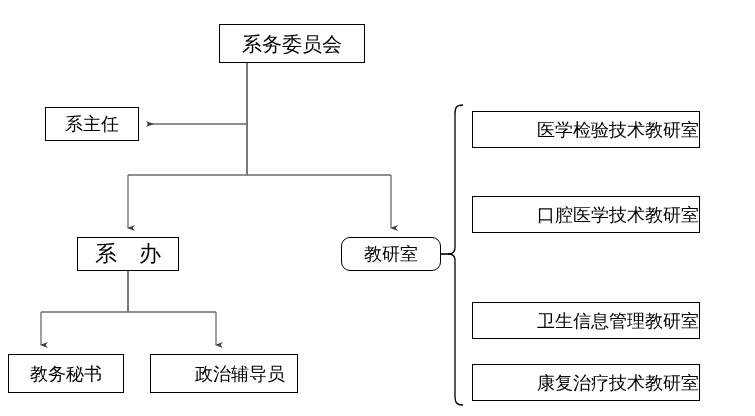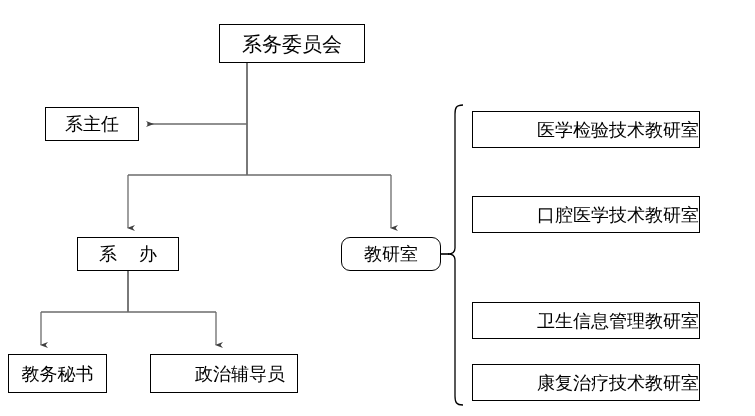--- a/index.html
+++ b/index.html
@@ -40,24 +40,24 @@
     z-index: 3;
   }
   .node-label {
     display: block;
     color: #000000;
   }
 
   
   .n-committee   { left: 175px; top: 24px;  width: 146px; height: 39px; font-size: 20px; margin-left: 44px; }
   .n-director    { left: 45px;  top: 107px; width: 94px;  height: 34px; font-size: 18px; }
-  .n-office      { left: 77px;  top: 237px; width: 102px; height: 34px; font-size: 18px; }
+  .n-office      { left: 77px;  top: 237px; width: 102px; height: 34px; font-size: 22px; }
   .n-office .node-label { letter-spacing: 0; }
   .n-teaching    { left: 341px; top: 237px; width: 100px; height: 34px; font-size: 18px; border-radius: 9px; }
-  .n-secretary   { left: 8px;   top: 354px; width: 99px; height: 39px; font-size: 18px; text-align: center; }
+  .n-secretary   { left: 8px;   top: 354px; width: 116px; height: 39px; font-size: 18px; text-align: center; }
   .n-counselor   { left: 150px; top: 354px; width: 148px; height: 39px; font-size: 18px; padding-left: 32px; }
 
   .n-dept { left: 472px; width: 228px; height: 37px; font-size: 18px; justify-content: flex-end; }
   .n-dept-0 { top: 111px; }
   .n-dept-1 { top: 196px; }
   .n-dept-2 { top: 279px; margin-top: 23px; }
   .n-dept-3 { top: 364px; }
 
   .gap-label {
     display: inline-block;

